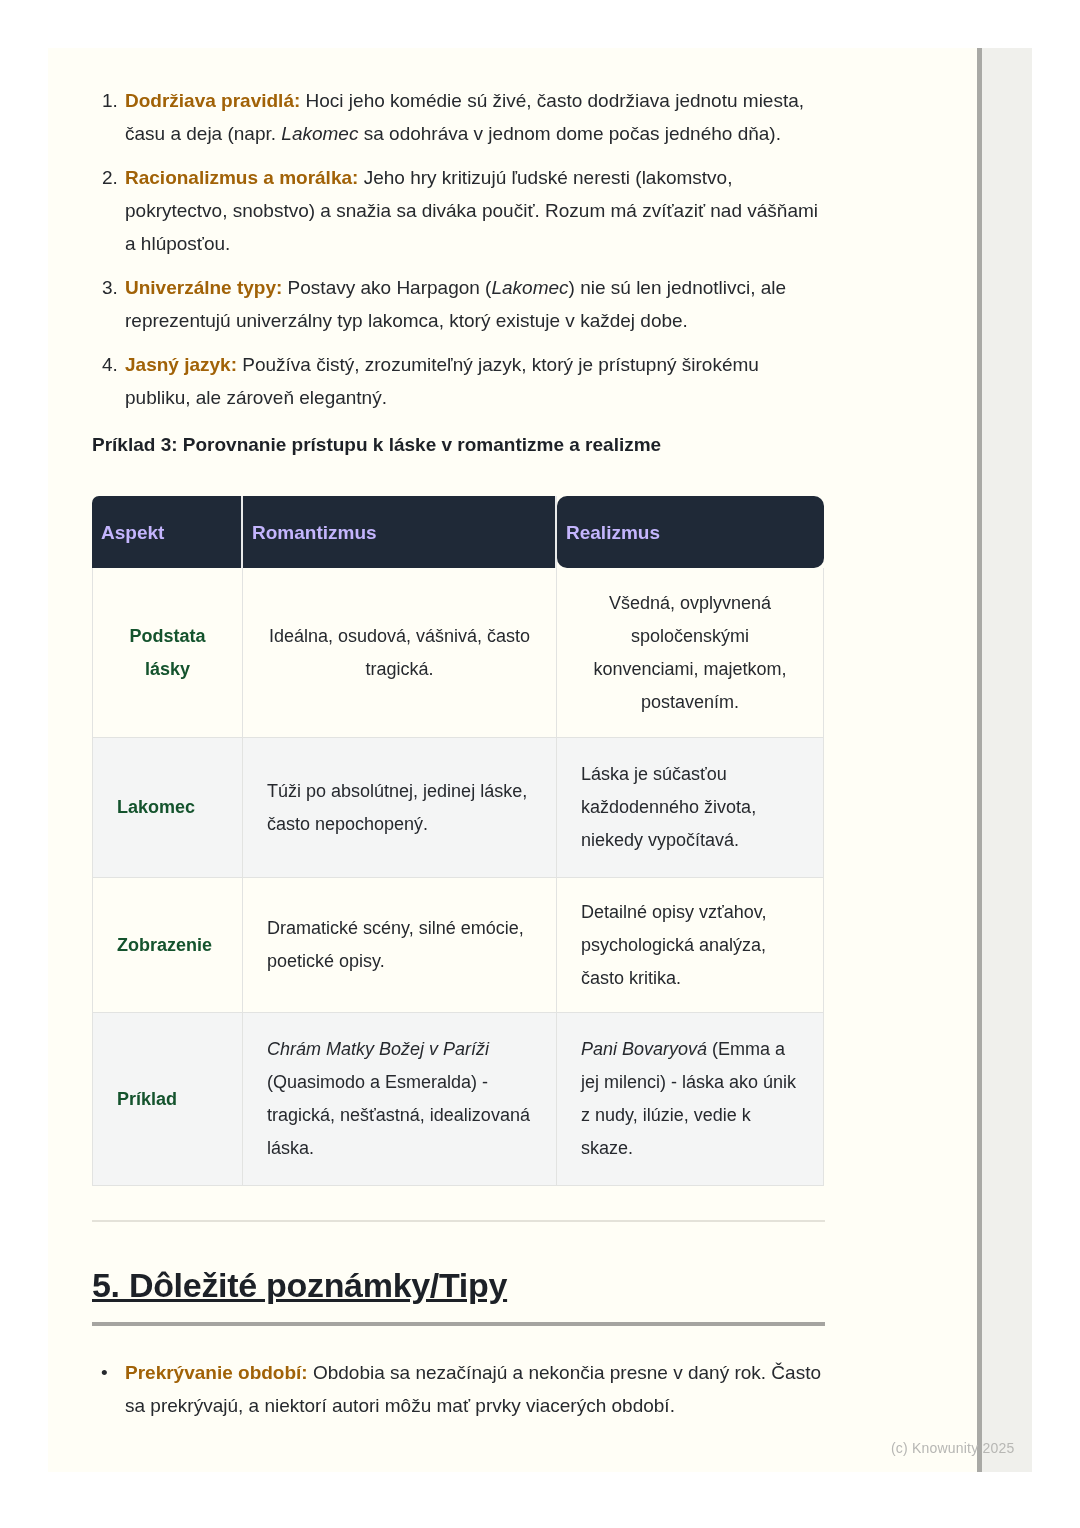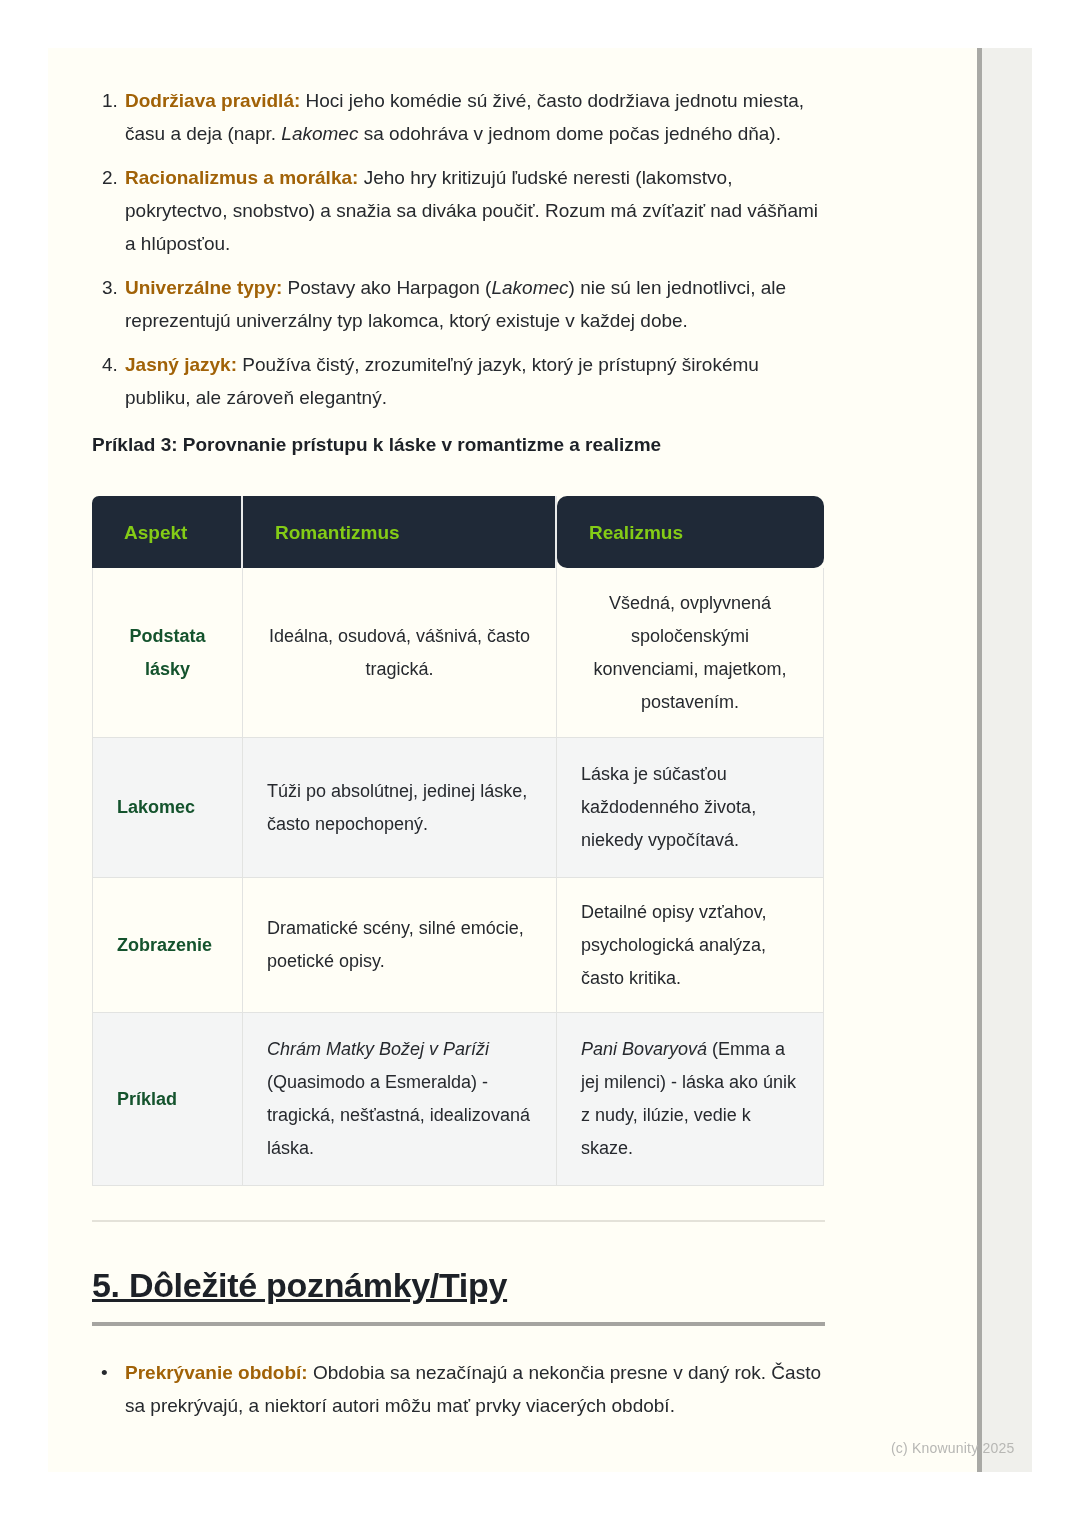--- a/index.html
+++ b/index.html
@@ -25,22 +25,22 @@
   .seg-b { font-weight:700; color:#a16207; }
   .seg-i { font-style:italic; }
 
   .caption { margin:14px 0 0 0; font-size:19px; line-height:33px; font-weight:700; color:#1d2127; }
 
   table.cmp {
     border-collapse:separate; border-spacing:0; table-layout:fixed;
     width:732px; margin-top:35px; font-size:18px; line-height:33px;
   }
   table.cmp thead th {
-    background:#1f2937; color:#84cc16; height:72px; text-align:left;
-    font-size:19px; font-weight:700; padding:0 32px; vertical-align:middle;
+    background:#1f2937; color:#c4b5fd; height:72px; text-align:left;
+    font-size:19px; font-weight:700; padding:0 9px; vertical-align:middle;
     border-right:2px solid #e9eaea;
   }
   table.cmp thead th:first-child { border-top-left-radius:7px; }
   table.cmp thead th:last-child  { border-top-right-radius:7px; border-right:none;border-radius:10px; }
   table.cmp tbody td {
     vertical-align:middle; padding:6px 24px;
     border-bottom:1px solid #e2e3e1; border-right:1px solid #e2e3e1;
   }
   table.cmp tbody td:first-child { border-left:1px solid #e2e3e1; font-weight:700; color:#14532d; }
   table.cmp tbody tr:nth-child(even) td { background:#f4f5f5; }

